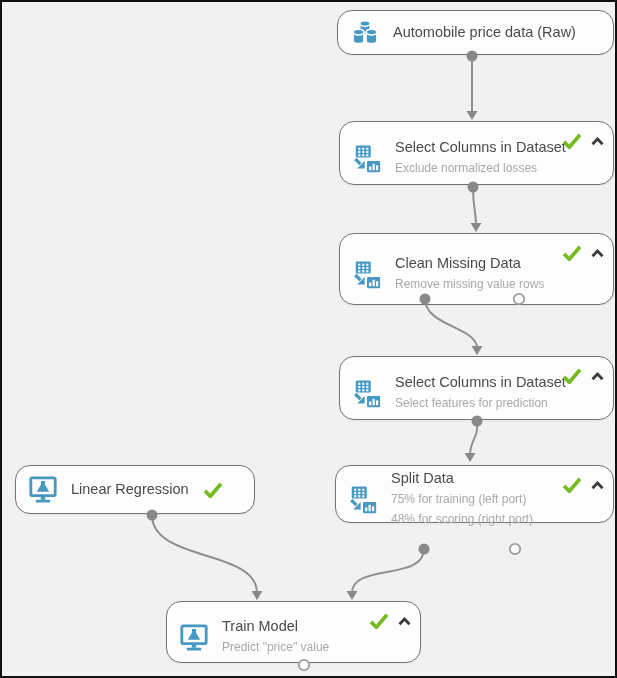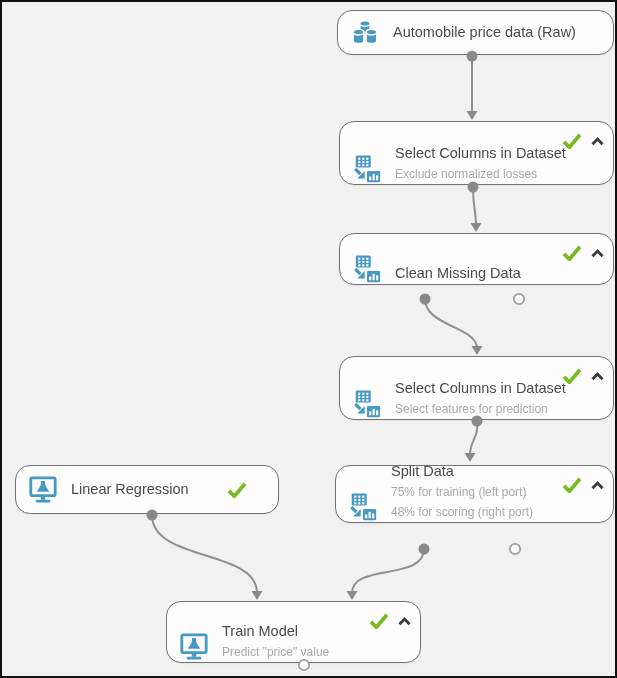--- a/index.html
+++ b/index.html
@@ -21,21 +21,21 @@
     box-sizing:border-box;
     background:#fdfdfd;
     border:1px solid #737373;
     border-radius:15px;
     box-shadow:0 1px 2px rgba(0,0,0,0.05);
     display:flex;
     align-items:center;
     padding:0 10px 0 12px;
     cursor:pointer;
   }
-  .node.multi { align-items:flex-end; padding-top:8px; }
+  .node.multi { align-items:center; padding-top:8px; }
   .node .icon { width:30px; height:30px; flex:0 0 30px; margin-right:13px; }
   .node.multi .icon { margin-top:3px; }
   .node .icon svg { width:30px; height:30px; display:block; }
   .txt { min-width:0; }
   .title {
     font-size:14.5px; color:#4a4a4a; line-height:21px; white-space:nowrap;
   }
   .subtitle {
     font-size:12px; color:#a9a9a9; line-height:20px; white-space:nowrap;
   }
@@ -108,21 +108,21 @@
           </svg>
       </span>
       <span class="chev">
         <svg width="13" height="9" viewBox="0 0 13 9">
             <polyline points="1.5,7.2 6.5,2 11.5,7.2" stroke="#3b3b3b" stroke-width="2.8" fill="none"></polyline>
           </svg>
       </span>
     </div>
   </div>
 
-  <div class="node multi" style="left:337px;top:231px;width:275px;height:52px">
+  <div class="node multi" style="left:337px;top:231px;width:275px;height:72px">
     <span class="icon">
       <svg viewBox="0 0 32 32">
         <rect x="4" y="1.5" width="16" height="13" rx="1.5" fill="#4798c2"></rect>
         <g fill="#fdfdfd">
           <rect x="6.6" y="3.9" width="2.3" height="2.3"></rect>
             <rect x="10.9" y="3.9" width="2.3" height="2.3"></rect>
             <rect x="15.2" y="3.9" width="2.3" height="2.3"></rect>
           <rect x="6.6" y="7.4" width="2.3" height="2.3"></rect>
             <rect x="10.9" y="7.4" width="2.3" height="2.3"></rect>
             <rect x="15.2" y="7.4" width="2.3" height="2.3"></rect>
@@ -135,20 +135,21 @@
         <rect x="16" y="18" width="14" height="12" rx="1.2" fill="#4798c2"></rect>
         <g fill="#fdfdfd">
           <rect x="18.2" y="24" width="2.4" height="4"></rect>
           <rect x="21.9" y="21.2" width="2.4" height="6.8"></rect>
           <rect x="25.6" y="22.8" width="2.4" height="5.2"></rect>
         </g>
       </svg>
     </span>
     <div class="txt">
       <div class="title">Clean Missing Data</div>
+      <div class="subtitle">Remove missing value rows</div>
     </div>
     <div class="status">
       <span>
         <svg width="20" height="16" viewBox="0 0 22 18">
             <polyline points="2,10 8,16 20,2" stroke="#76bc21" stroke-width="4.2" fill="none"></polyline>
           </svg>
       </span>
       <span class="chev">
         <svg width="13" height="9" viewBox="0 0 13 9">
             <polyline points="1.5,7.2 6.5,2 11.5,7.2" stroke="#3b3b3b" stroke-width="2.8" fill="none"></polyline>
@@ -193,21 +194,21 @@
           </svg>
       </span>
       <span class="chev">
         <svg width="13" height="9" viewBox="0 0 13 9">
             <polyline points="1.5,7.2 6.5,2 11.5,7.2" stroke="#3b3b3b" stroke-width="2.8" fill="none"></polyline>
           </svg>
       </span>
     </div>
   </div>
 
-  <div class="node single" style="left:13px;top:463px;width:264px;height:49px">
+  <div class="node single" style="left:13px;top:463px;width:240px;height:49px">
     <span class="icon">
       <svg viewBox="0 0 32 32">
         <rect x="3" y="3" width="26" height="19" rx="1.5" fill="none" stroke="#4798c2" stroke-width="3"></rect>
         <path d="M13.8,6.5 h4.4 v4 l4.4,7.4 h-13.2 l4.4,-7.4 z" fill="#4798c2"></path>
         <rect x="13.6" y="22" width="4.8" height="4.4" fill="#4798c2"></rect>
         <rect x="8.5" y="26.4" width="15" height="2.8" rx="0.5" fill="#4798c2"></rect>
       </svg>
     </span>
     <div class="txt">
       <div class="title">Linear Regression</div>

